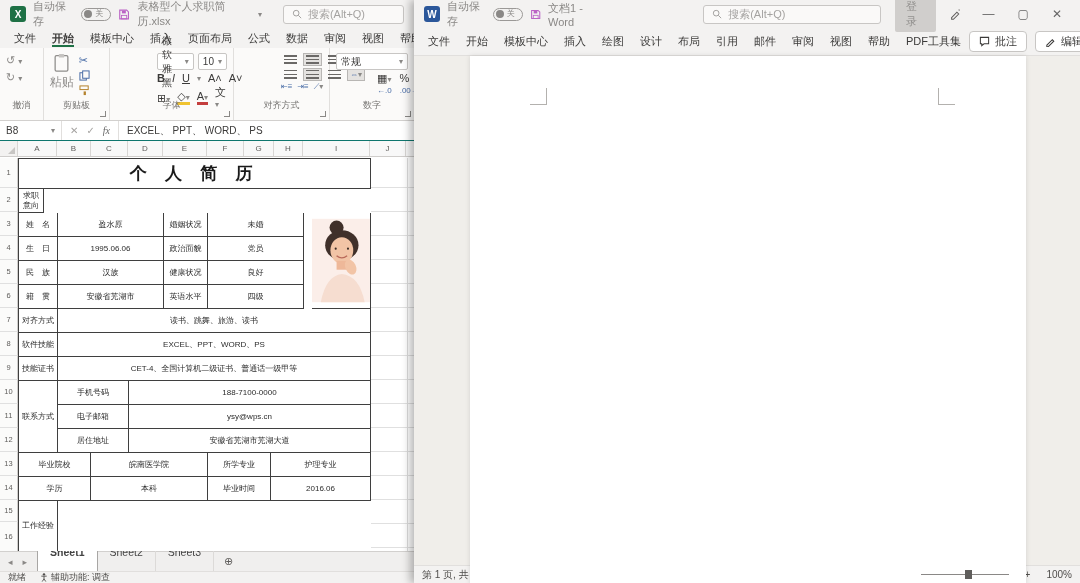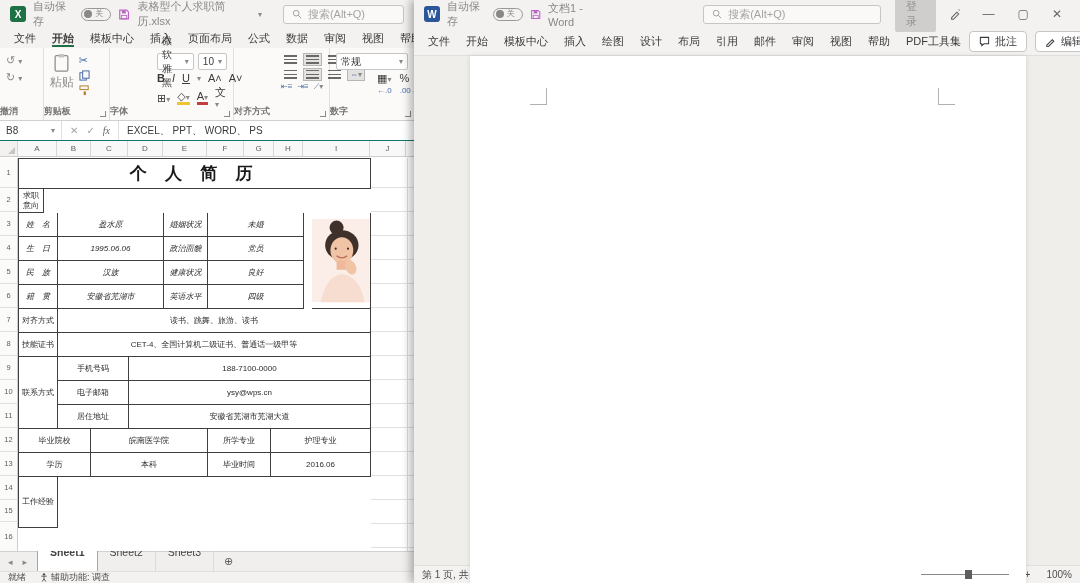--- a/index.html
+++ b/index.html
@@ -27,21 +27,21 @@
   .menurow { display:flex; align-items:center; font-size:11px; color:#3b3a39; }
   .mtab { padding:0 8px; height:100%; display:flex; align-items:center; position:relative; white-space:nowrap; }
   .mtab.active { font-weight:bold; }
   .mtab.active::after { content:""; position:absolute; left:8px; right:8px; bottom:1px; height:2px; background:#1e7145; }
   #excel-menu { height:20px; padding-left:6px; }
   #word-menu { height:28px; padding:0 8px 0 6px; border-bottom:1px solid #e1dfdd; }
 
   
   #excel-ribbon { height:73px; background:#fbfaf9; border-bottom:1px solid #d2d0ce; display:flex; }
   .rgroup { position:relative; border-right:1px solid #e1dfdd; padding:5px 6px 15px; display:flex; gap:5px; }
-  .rgroup-label { position:absolute; bottom:2px; left:0; right:0; text-align:left; font-size:9px; color:#767472;font-weight:bold; }
+  .rgroup-label { position:absolute; bottom:8px; left:0; right:0; text-align:center; font-size:9px; color:#767472; }
   .launcher { position:absolute; right:3px; bottom:3px; width:6px; height:6px;
     border-right:1px solid #8a8886; border-bottom:1px solid #8a8886; }
   .rcol { display:flex; flex-direction:column; justify-content:flex-start; gap:3px; }
   .rrow { display:flex; align-items:center; gap:4px;margin-left:41px; }
   .ricon { color:#4a6da7; font-size:11px; line-height:1; }
   .rgray { color:#8f8d8b; }
   .combo { border:1px solid #c8c6c4; background:#fff; border-radius:2px; height:17px; display:flex;
     align-items:center; justify-content:space-between; padding:0 4px; font-size:10px; color:#3b3a39; gap:4px; }
   .fmt { font-size:11px; color:#3b3a39; line-height:1; }
   .li { width:13px; height:9px; background:repeating-linear-gradient(to bottom,#6b6967 0 1.5px,transparent 1.5px 3.6px); }
@@ -324,21 +324,21 @@
 
       <div class="trow">
         <div class="cell rt-title" style="width:352px; height:30px;">个 人 简 历</div>
       </div>
 
       <div class="trow">
         <div class="cell" style="width:25px; height:24px;">求职意向</div>
       </div>
 
       <div class="trow">
-        <div style="width:334px;font-style:italic;">
+        <div style="width:334px;">
           <div class="trow">
             <div class="cell" style="width:39px; height:24px;">姓　名</div>
             <div class="cell" style="width:106px; height:24px;">盈水原</div>
             <div class="cell" style="width:44px; height:24px;">婚姻状况</div>
             <div class="cell" style="width:96px; height:24px;">未婚</div>
           </div>
           <div class="trow">
             <div class="cell" style="width:39px; height:24px;">生　日</div>
             <div class="cell" style="width:106px; height:24px;">1995.06.06</div>
             <div class="cell" style="width:44px; height:24px;">政治面貌</div>
@@ -369,20 +369,24 @@
             <path d="M10 95 q6-30 24-32 q20 2 26 32 z" fill="#f6ddd0"></path>
             <rect x="28" y="48" width="12" height="10" fill="#eeb899"></rect>
             <ellipse cx="44" cy="55" rx="6" ry="9" fill="#f2c4a6" transform="rotate(-25 44 55)"></ellipse>
           </svg>
         </div>
       </div>
 
       <div class="trow">
         <div class="cell" style="width:39px; height:24px;">对齐方式</div>
         <div class="cell" style="width:313px; height:24px;">读书、跳舞、旅游、读书</div>
+      </div>
+      <div class="trow">
+        <div class="cell" style="width:39px; height:24px;">软件技能</div>
+        <div class="cell" style="width:313px; height:24px;">EXCEL、PPT、WORD、PS</div>
       </div>
       <div class="trow">
         <div class="cell" style="width:39px; height:24px;">技能证书</div>
         <div class="cell" style="width:313px; height:24px;">CET-4、全国计算机二级证书、普通话一级甲等</div>
       </div>
 
       <div class="trow">
         <div class="cell" style="width:39px; height:72px;">联系方式</div>
         <div style="width:313px;">
           <div class="trow">

